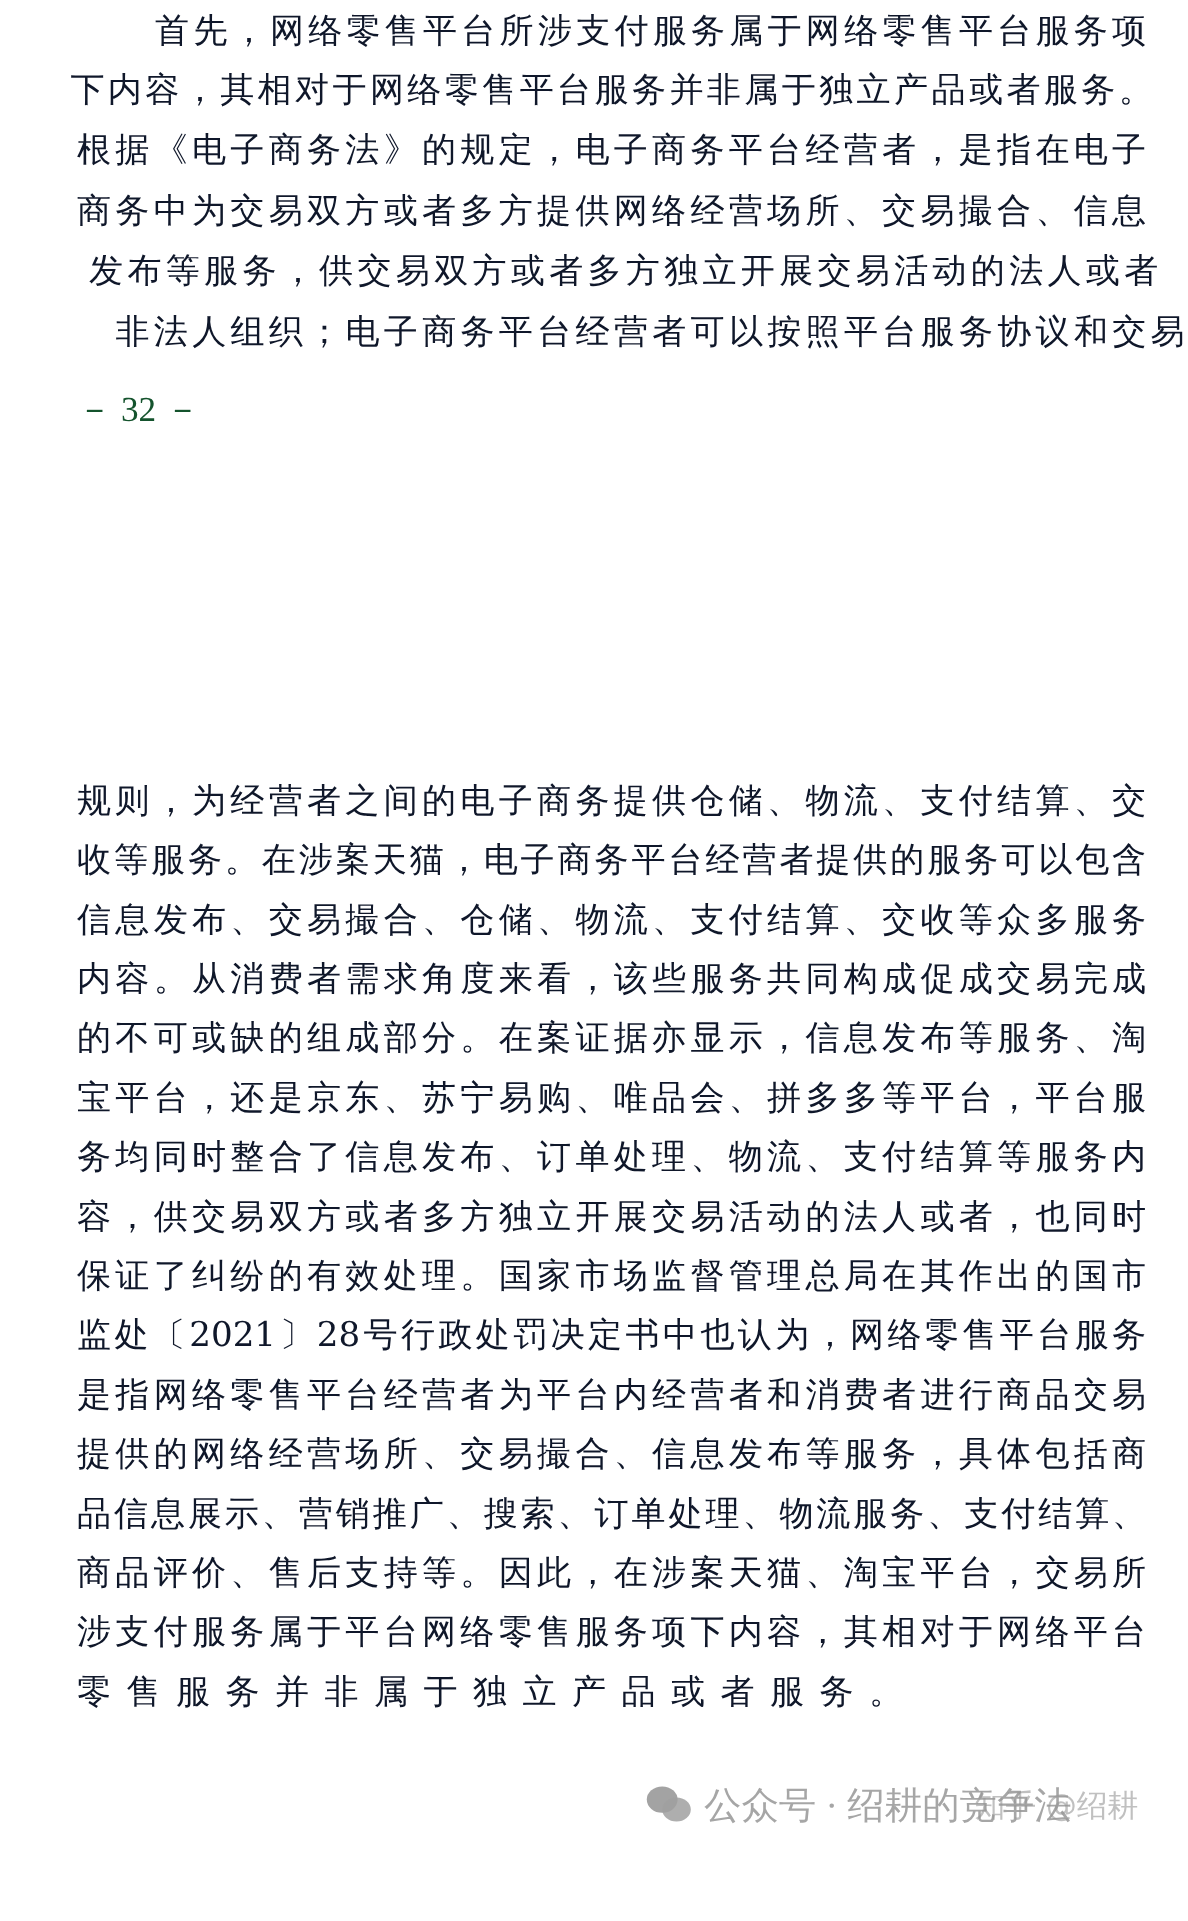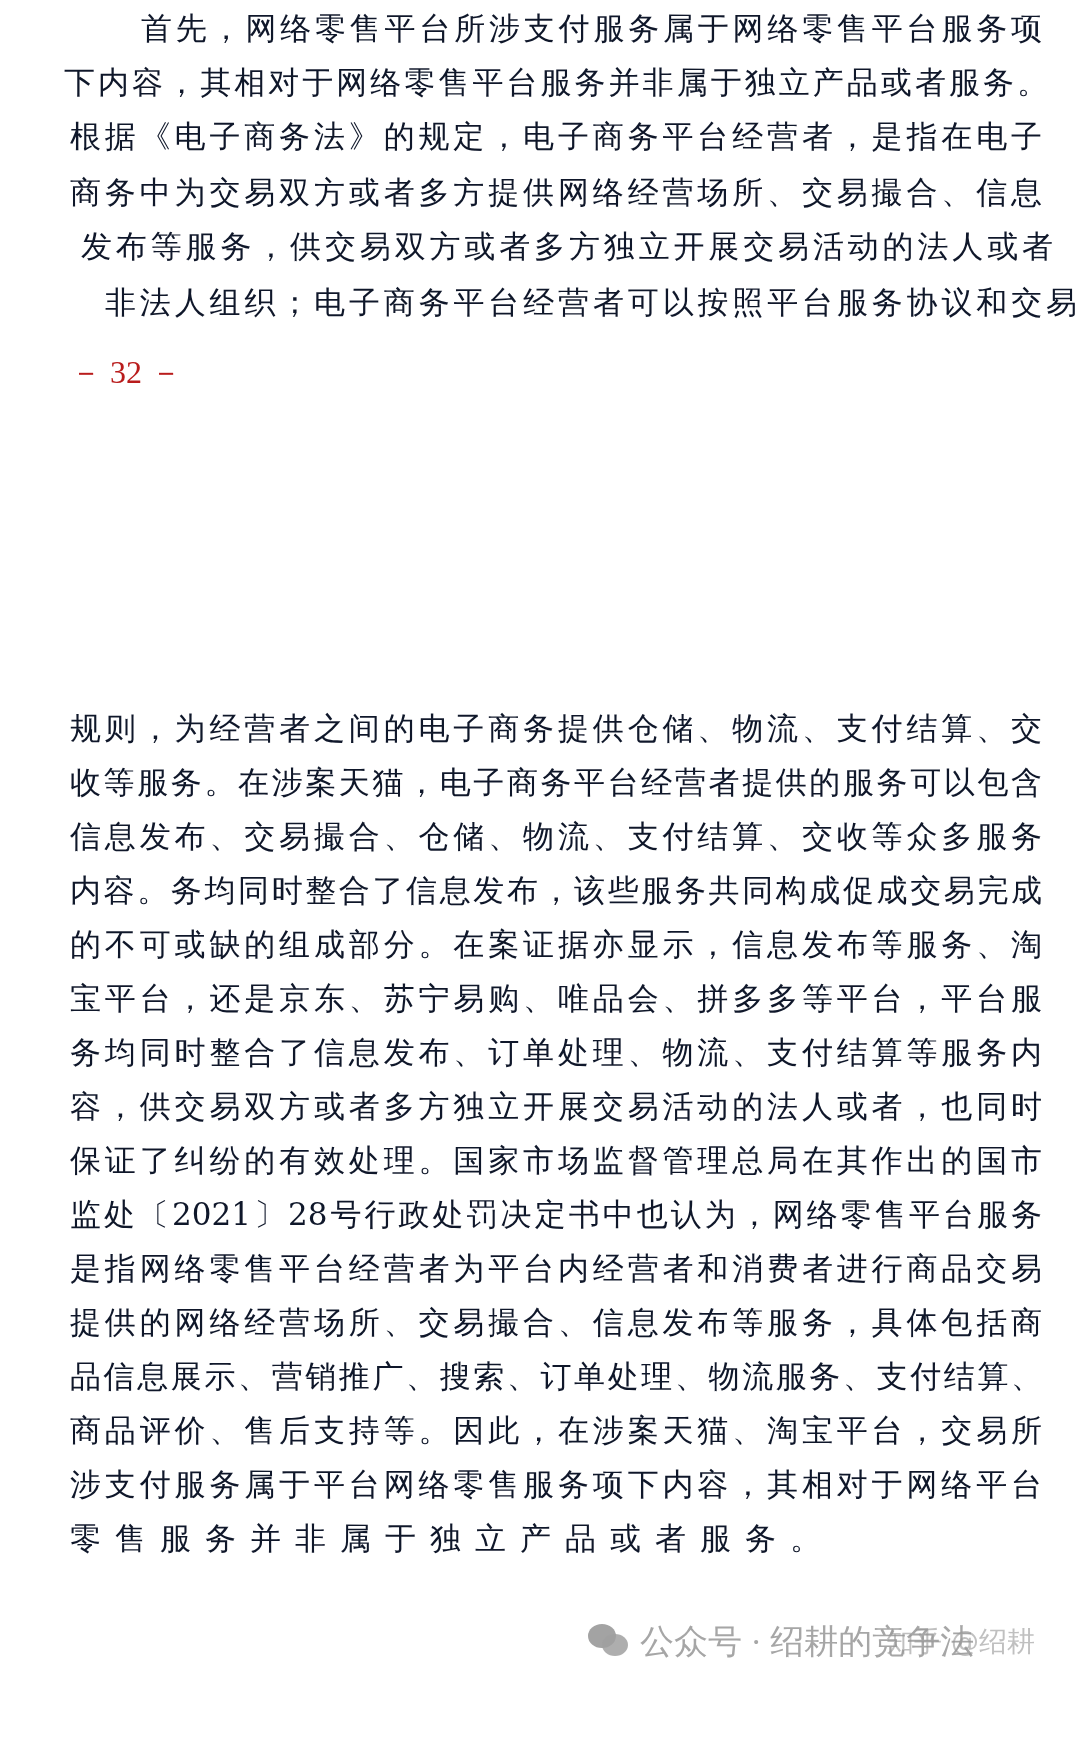--- a/index.html
+++ b/index.html
@@ -41,21 +41,21 @@
     .line.last {
       text-align-last: left;
     }
     .page-number {
       position: absolute;
       left: 70px;
       top: 392px;
       font-family: "Liberation Serif", "DejaVu Serif", serif;
       font-size: 32px;
       line-height: 40px;
-      color: #b91c1c;
+      color: #14532d;
       white-space: pre;
     }
     .page-gap {
       position: absolute;
       left: 0;
       top: 450px;
       width: 1080px;
       height: 330px;
       background: #ffffff;
     }
@@ -112,21 +112,21 @@
 </div>
 
 <div class="page-number" style="top:352px;">－ 32 －</div>
 
 <div class="page-gap"></div>
 
 <div class="page-block" style="top:0;">
   <div class="line" style="top:708px;">规则，为经营者之间的电子商务提供仓储、物流、支付结算、交</div>
   <div class="line" style="top:762px;">收等服务。在涉案天猫，电子商务平台经营者提供的服务可以包含</div>
   <div class="line" style="top:816px;">信息发布、交易撮合、仓储、物流、支付结算、交收等众多服务</div>
-  <div class="line" style="top:870px;">内容。务均同时整合了信息发布，该些服务共同构成促成交易完成</div>
+  <div class="line" style="top:870px;">内容。从消费者需求角度来看，该些服务共同构成促成交易完成</div>
   <div class="line" style="top:924px;">的不可或缺的组成部分。在案证据亦显示，信息发布等服务、淘</div>
   <div class="line" style="top:978px;">宝平台，还是京东、苏宁易购、唯品会、拼多多等平台，平台服</div>
   <div class="line" style="top:1032px;">务均同时整合了信息发布、订单处理、物流、支付结算等服务内</div>
   <div class="line" style="top:1086px;">容，供交易双方或者多方独立开展交易活动的法人或者，也同时</div>
   <div class="line" style="top:1140px;">保证了纠纷的有效处理。国家市场监督管理总局在其作出的国市</div>
   <div class="line" style="top:1194px;">监处〔2021〕28号行政处罚决定书中也认为，网络零售平台服务</div>
   <div class="line" style="top:1248px;">是指网络零售平台经营者为平台内经营者和消费者进行商品交易</div>
   <div class="line" style="top:1302px;">提供的网络经营场所、交易撮合、信息发布等服务，具体包括商</div>
   <div class="line" style="top:1356px;">品信息展示、营销推广、搜索、订单处理、物流服务、支付结算、</div>
   <div class="line" style="top:1410px;">商品评价、售后支持等。因此，在涉案天猫、淘宝平台，交易所</div>

